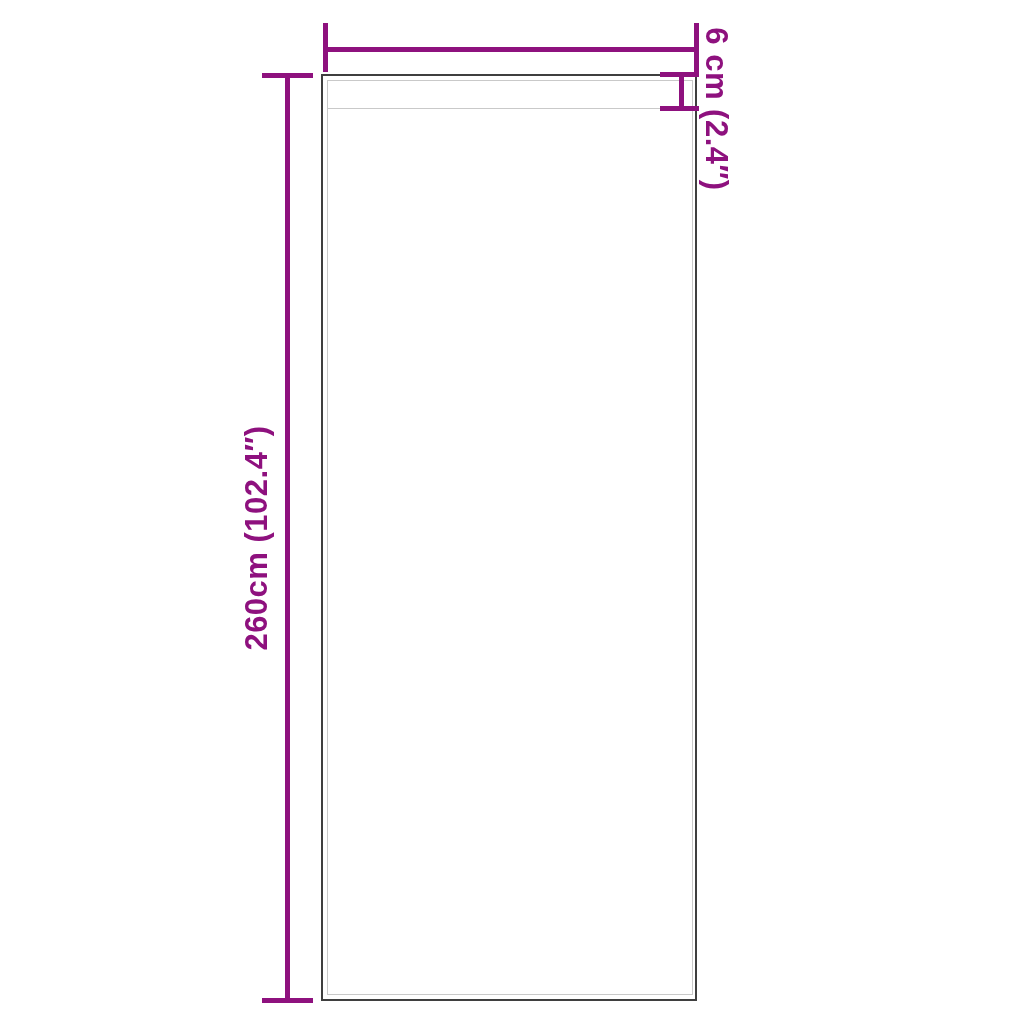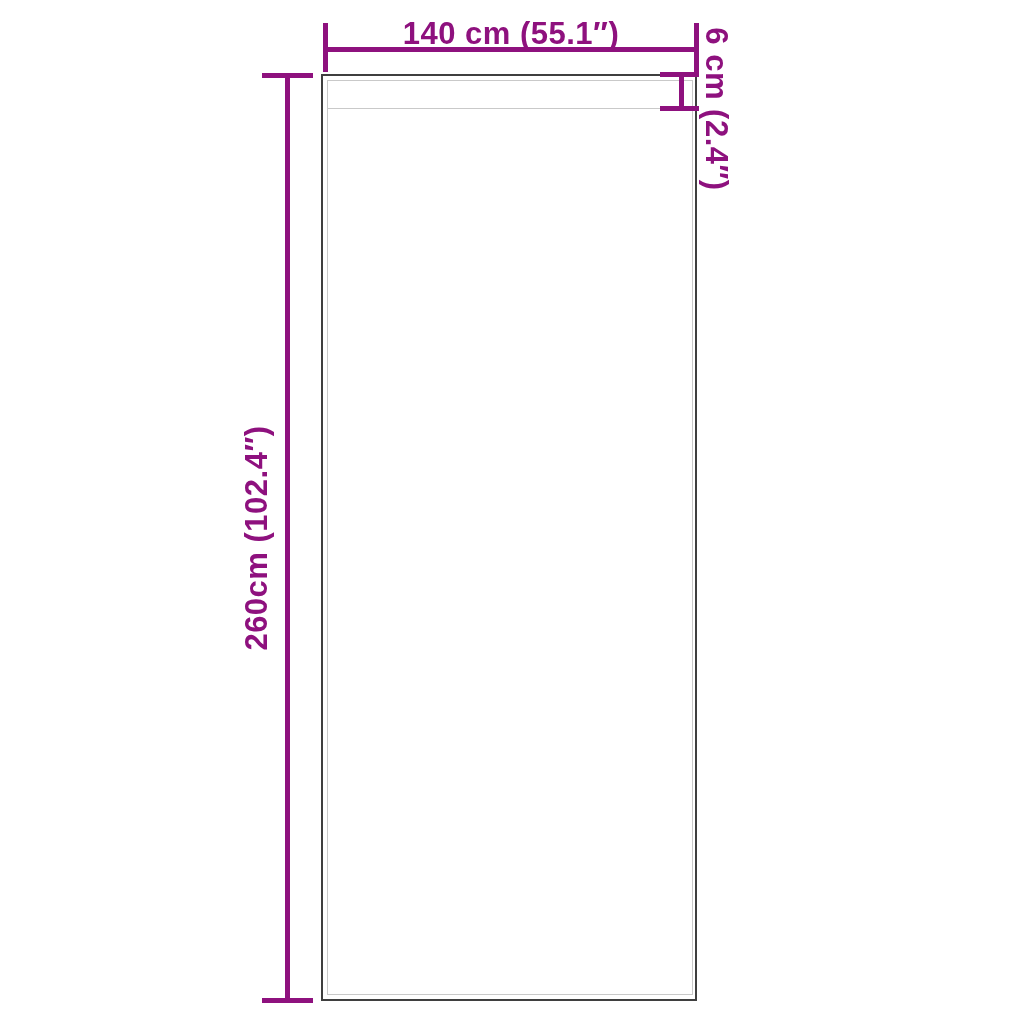--- a/index.html
+++ b/index.html
@@ -76,21 +76,20 @@
 
 <div class="canvas">
 
   <div class="panel-outer"></div>
   <div class="panel-inner"></div>
   <div class="pocket-seam"></div>
 
   <div class="dim" style="left:323px; top:47px; width:376px; height:5px;"></div>
   <div class="dim" style="left:323px; top:23px; width:5px; height:49px;"></div>
   <div class="dim" style="left:694px; top:23px; width:5px; height:49px;"></div>
-  <div class="dim-label width-label">140 cm (55.1″)</div>
 
   <div class="dim" style="left:285px; top:75px; width:5px; height:926px;"></div>
   <div class="dim" style="left:262px; top:73px; width:51px; height:5px;"></div>
   <div class="dim" style="left:262px; top:998px; width:51px; height:5px;"></div>
   <div class="dim-label height-label">260cm (102.4″)</div>
 
   <div class="dim" style="left:660px; top:72px; width:39px; height:5px;"></div>
   <div class="dim" style="left:679px; top:75px; width:5px; height:36px;"></div>
   <div class="dim" style="left:660px; top:106px; width:39px; height:5px;"></div>
   <div class="dim-label pocket-label">6 cm (2.4″)</div>

